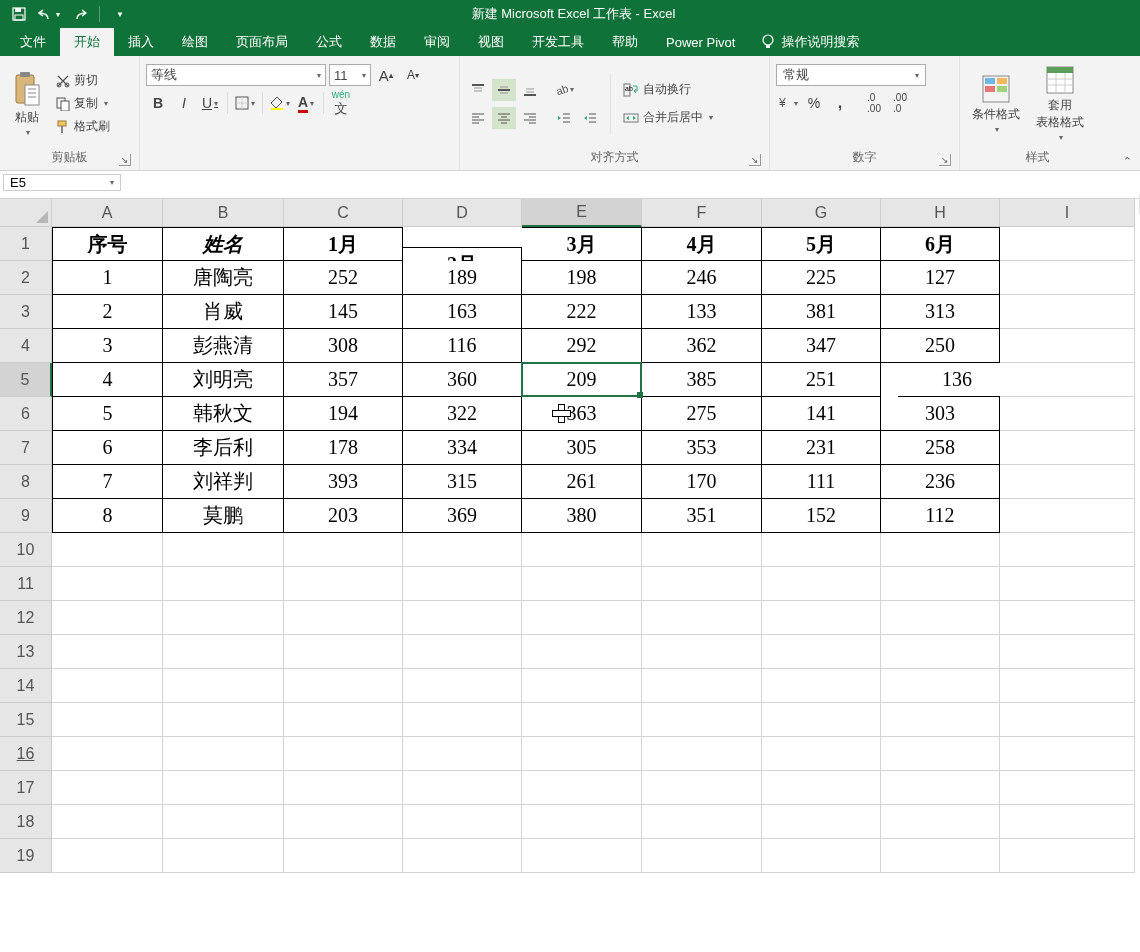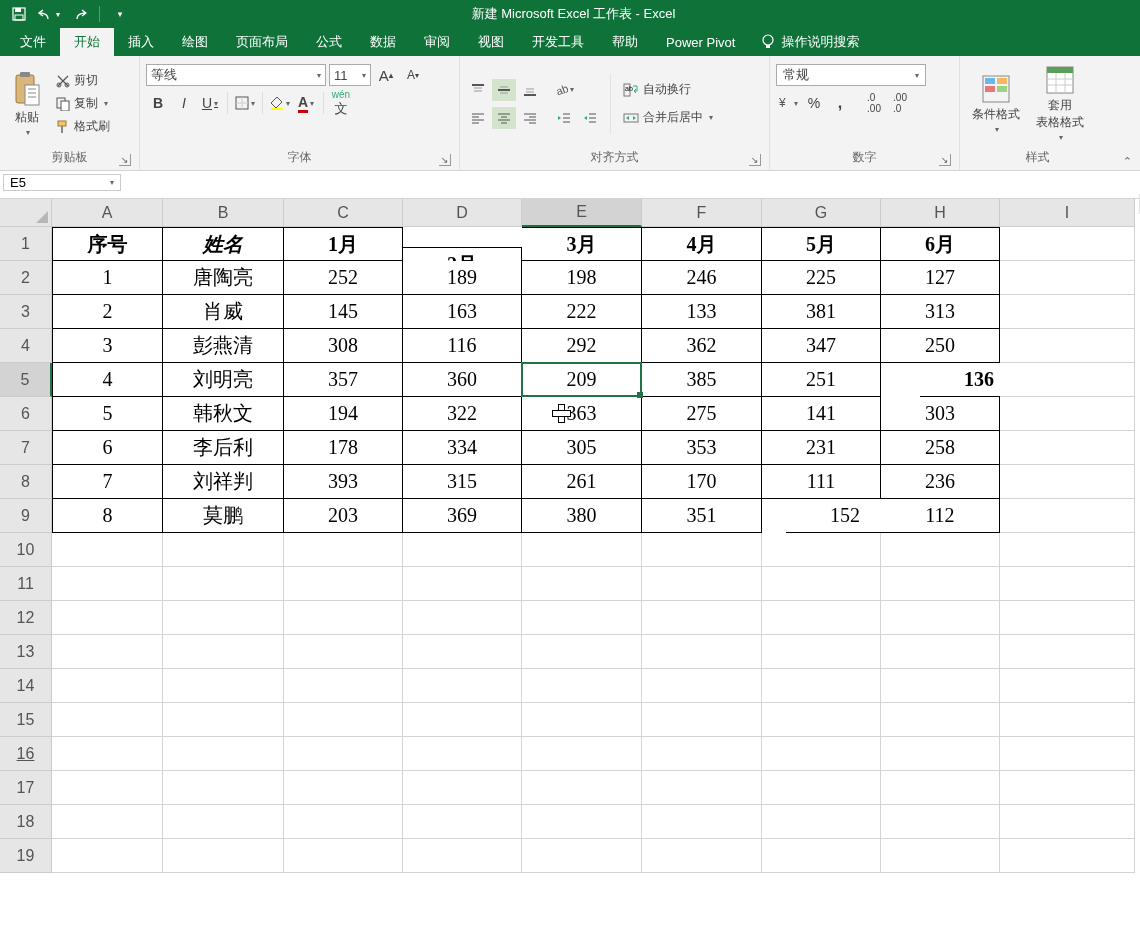--- a/index.html
+++ b/index.html
@@ -217,21 +217,20 @@
             <span style="font-weight:bold;border-bottom:3px solid #c00">A</span>
             <span class="dd-arrow">▾</span>
           </div>
         <div style="width:1px;background:#ddd;margin:0 3px"></div>
         <div class="fmt-btn" style="font-size:10px;color:#3a7;flex-direction:column">
             <span>wén</span>
             <span style="font-size:13px;color:#444">文</span>
           </div>
       </div>
     </div>
-    <div class="rgroup-label"><span>字体</span><span class="dlg-launcher"></span></div>
   </div>
 
   <div class="rgroup" style="width:310px">
     <div class="rgroup-body">
       <div class="col-stack" style="gap:6px">
         <div class="fmt-btns">
           <div class="fmt-btn">
               <svg width="14" height="14">
                 <line x1="1" y1="2" x2="13" y2="2" stroke="#555" stroke-width="2"></line>
                 <line x1="3" y1="5" x2="11" y2="5" stroke="#999"></line>
@@ -468,21 +467,21 @@
       <div class="cell bordered" style="left: 710px; top: 102px; width: 119px; height: 34px;">347</div>
       <div class="cell bordered" style="left: 829px; top: 102px; width: 119px; height: 34px;">250</div>
       <div class="cell" style="left: 948px; top: 102px; width: 135px; height: 34px;"></div>
       <div class="cell bordered tbl-left" style="left: 0px; top: 136px; width: 111px; height: 34px;">4</div>
       <div class="cell bordered" style="left: 111px; top: 136px; width: 121px; height: 34px;">刘明亮</div>
       <div class="cell bordered" style="left: 232px; top: 136px; width: 119px; height: 34px;">357</div>
       <div class="cell bordered" style="left: 351px; top: 136px; width: 119px; height: 34px;">360</div>
       <div class="cell bordered" style="left: 470px; top: 136px; width: 120px; height: 34px;">209</div>
       <div class="cell bordered" style="left: 590px; top: 136px; width: 120px; height: 34px;">385</div>
       <div class="cell bordered" style="left: 710px; top: 136px; width: 119px; height: 34px;">251</div>
-      <div class="cell bordered" style="left: 868px; top: 136px; width: 119px; height: 34px; font-weight: bold;">136</div>
+      <div class="cell bordered" style="left: 846px; top: 136px; width: 119px; height: 34px;">136</div>
       <div class="cell" style="left: 948px; top: 136px; width: 135px; height: 34px;"></div>
       <div class="cell bordered tbl-left" style="left: 0px; top: 170px; width: 111px; height: 34px;">5</div>
       <div class="cell bordered" style="left: 111px; top: 170px; width: 121px; height: 34px;">韩秋文</div>
       <div class="cell bordered" style="left: 232px; top: 170px; width: 119px; height: 34px;">194</div>
       <div class="cell bordered" style="left: 351px; top: 170px; width: 119px; height: 34px;">322</div>
       <div class="cell bordered" style="left: 470px; top: 170px; width: 120px; height: 34px;">363</div>
       <div class="cell bordered" style="left: 590px; top: 170px; width: 120px; height: 34px;">275</div>
       <div class="cell bordered" style="left: 710px; top: 170px; width: 119px; height: 34px;">141</div>
       <div class="cell bordered" style="left: 829px; top: 170px; width: 119px; height: 34px;">303</div>
       <div class="cell" style="left: 948px; top: 170px; width: 135px; height: 34px;"></div>
@@ -503,21 +502,21 @@
       <div class="cell bordered" style="left: 590px; top: 238px; width: 120px; height: 34px;">170</div>
       <div class="cell bordered" style="left: 710px; top: 238px; width: 119px; height: 34px;">111</div>
       <div class="cell bordered" style="left: 829px; top: 238px; width: 119px; height: 34px;">236</div>
       <div class="cell" style="left: 948px; top: 238px; width: 135px; height: 34px;"></div>
       <div class="cell bordered tbl-left" style="left: 0px; top: 272px; width: 111px; height: 34px;">8</div>
       <div class="cell bordered" style="left: 111px; top: 272px; width: 121px; height: 34px;">莫鹏</div>
       <div class="cell bordered" style="left: 232px; top: 272px; width: 119px; height: 34px;">203</div>
       <div class="cell bordered" style="left: 351px; top: 272px; width: 119px; height: 34px;">369</div>
       <div class="cell bordered" style="left: 470px; top: 272px; width: 120px; height: 34px;">380</div>
       <div class="cell bordered" style="left: 590px; top: 272px; width: 120px; height: 34px;">351</div>
-      <div class="cell bordered" style="left: 734px; top: 272px; width: 119px; height: 34px;">152</div>
+      <div class="cell bordered" style="left: 710px; top: 272px; width: 119px; height: 34px;">152</div>
       <div class="cell bordered" style="left: 829px; top: 272px; width: 119px; height: 34px;">112</div>
       <div class="cell" style="left: 948px; top: 272px; width: 135px; height: 34px;"></div>
       <div class="cell" style="left: 0px; top: 306px; width: 111px; height: 34px;"></div>
       <div class="cell" style="left: 111px; top: 306px; width: 121px; height: 34px;"></div>
       <div class="cell" style="left: 232px; top: 306px; width: 119px; height: 34px;"></div>
       <div class="cell" style="left: 351px; top: 306px; width: 119px; height: 34px;"></div>
       <div class="cell" style="left: 470px; top: 306px; width: 120px; height: 34px;"></div>
       <div class="cell" style="left: 590px; top: 306px; width: 120px; height: 34px;"></div>
       <div class="cell" style="left: 710px; top: 306px; width: 119px; height: 34px;"></div>
       <div class="cell" style="left: 829px; top: 306px; width: 119px; height: 34px;"></div>

